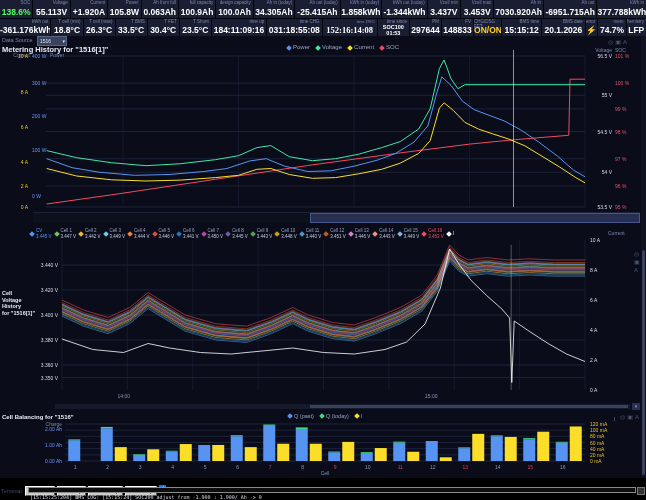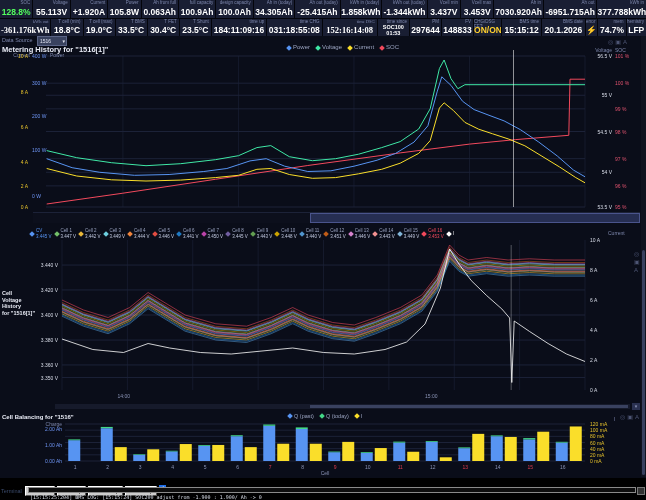--- a/index.html
+++ b/index.html
@@ -42,21 +42,21 @@
 </style>
 </head>
 <body>
 
 <div id="app">
 
   <div id="stats">
     <div class="srow" id="srow1">
         <div class="scell" style="flex: 8 1 0px;">
           <div class="slabel">SOC</div>
-          <div class="sval" style="color: rgb(82, 255, 94);">128.8%</div>
+          <div class="sval" style="color: rgb(82, 255, 94);">138.6%</div>
         </div>
         <div class="scell" style="flex: 9 1 0px;">
           <div class="slabel">Voltage</div>
           <div class="sval">55.113V</div>
         </div>
         <div class="scell" style="flex: 9 1 0px;">
           <div class="slabel">Current</div>
           <div class="sval">+1.920A</div>
         </div>
         <div class="scell" style="flex: 8 1 0px;">
@@ -106,31 +106,31 @@
         <div class="scell" style="flex: 13 1 0px;">
           <div class="slabel">Ah out</div>
           <div class="sval">-6951.715Ah</div>
         </div>
         <div class="scell" style="flex: 12 1 0px;">
           <div class="slabel">kWh in</div>
           <div class="sval">377.788kWh</div>
         </div>
       </div>
     <div class="srow" id="srow2">
-        <div class="scell" style="flex: 13 1 0px; font-family: Liberation Serif, serif;">
+        <div class="scell" style="flex: 13 1 0px;">
           <div class="slabel">kWh out</div>
           <div class="sval">-361.176kWh</div>
         </div>
         <div class="scell" style="flex: 8 1 0px;">
           <div class="slabel">T cell (min)</div>
           <div class="sval">18.8°C</div>
         </div>
         <div class="scell" style="flex: 8 1 0px;">
           <div class="slabel">T cell (max)</div>
-          <div class="sval">19.0°C</div>
+          <div class="sval">26.3°C</div>
         </div>
         <div class="scell" style="flex: 8 1 0px;">
           <div class="slabel">T BMS</div>
           <div class="sval">33.5°C</div>
         </div>
         <div class="scell" style="flex: 8 1 0px;">
           <div class="slabel">T FET</div>
           <div class="sval">30.4°C</div>
         </div>
         <div class="scell" style="flex: 8 1 0px;">

